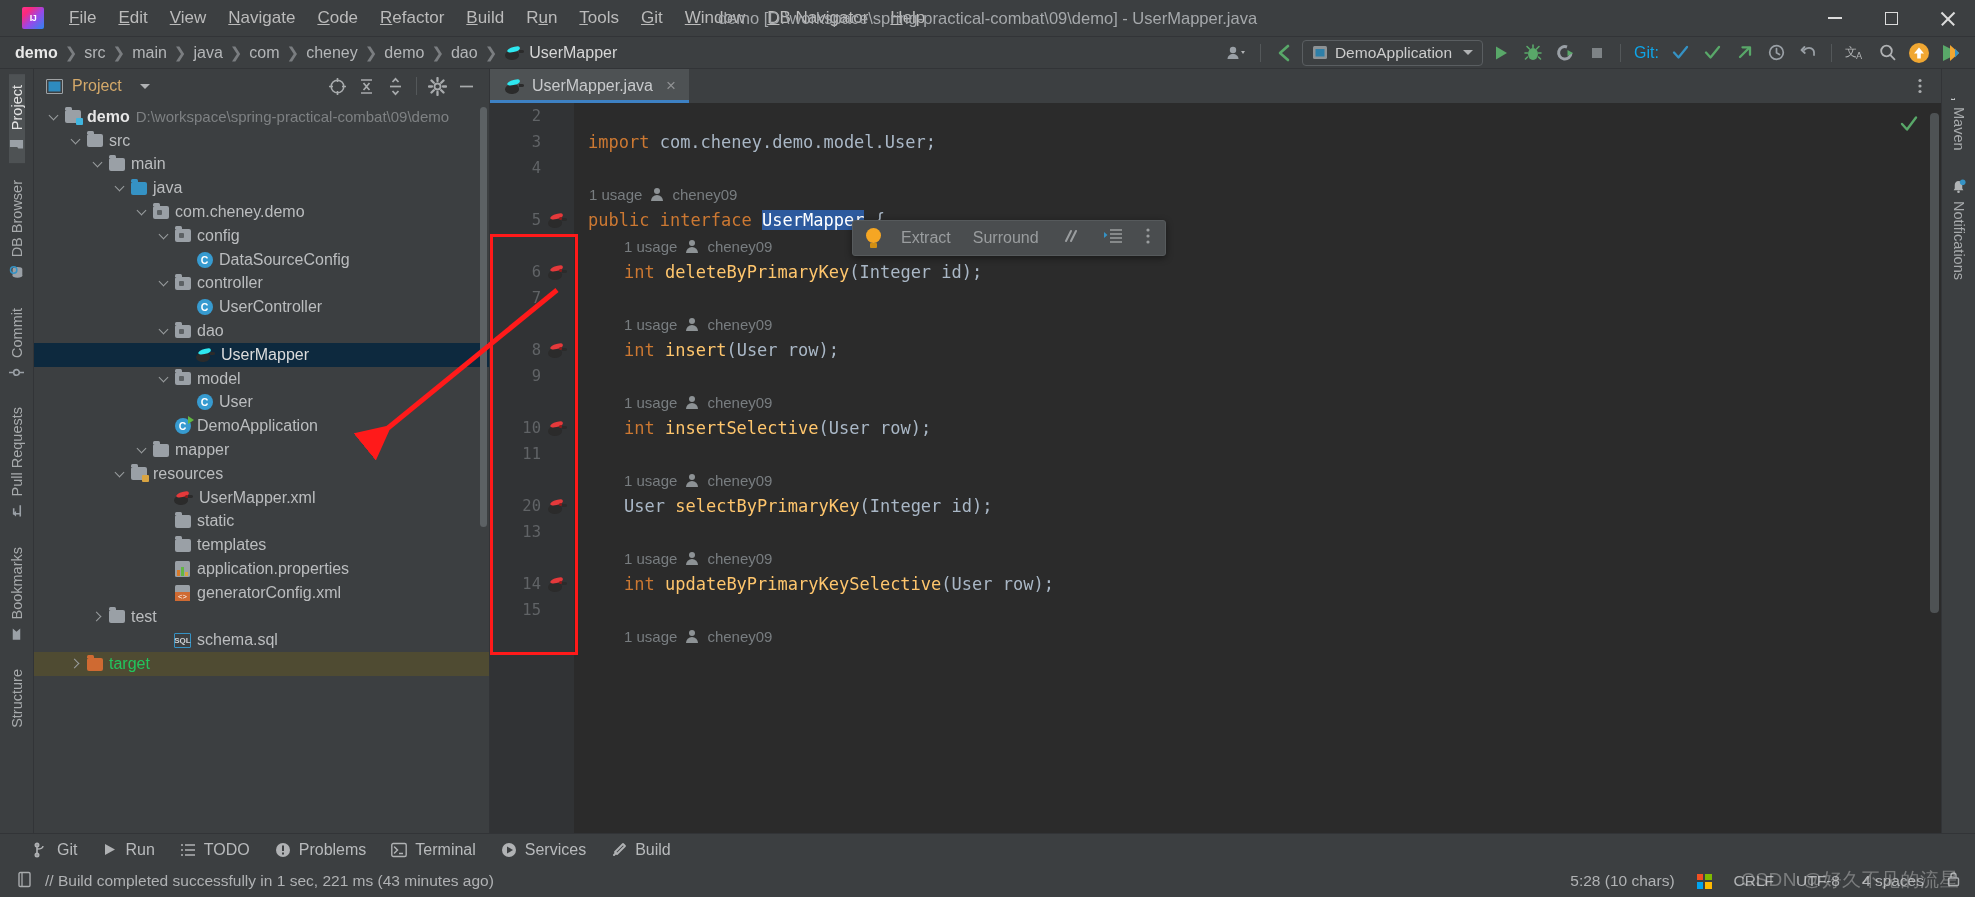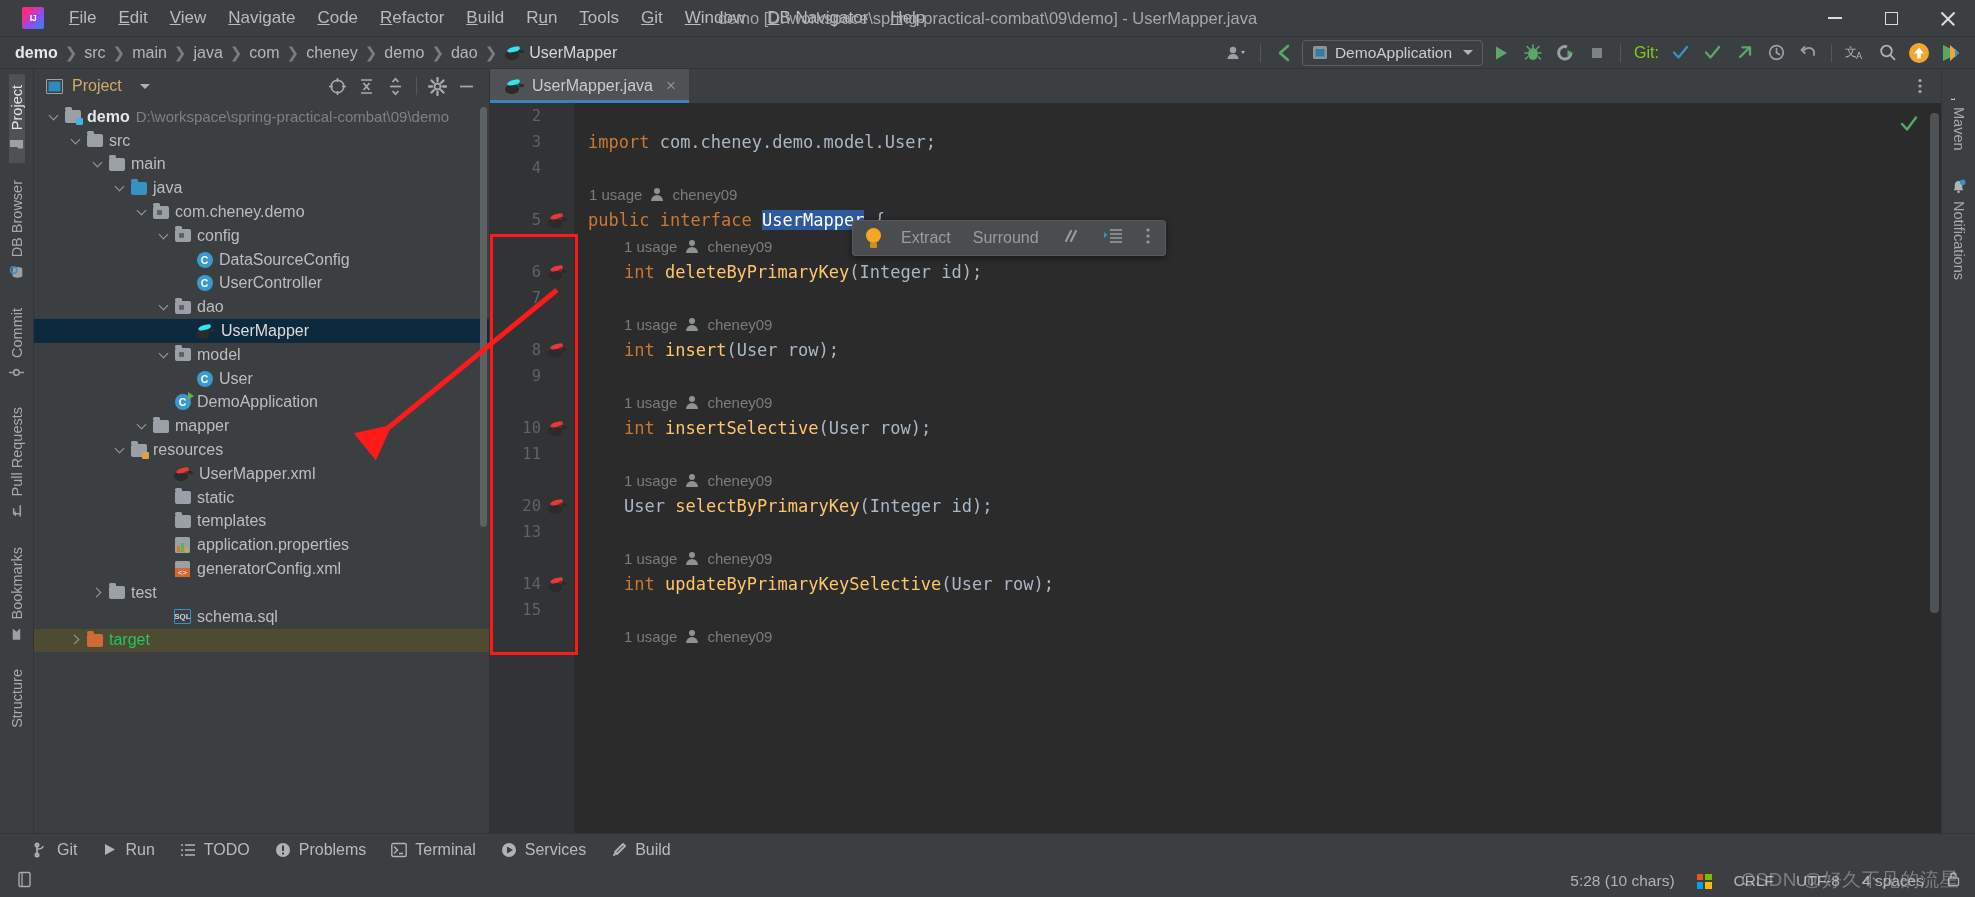--- a/index.html
+++ b/index.html
@@ -60,21 +60,21 @@
   .crumb.bold { color: #e8e8e8; font-weight: bold; }
   .crumb.last { color: #d6d6d6; display: flex; align-items: center; gap: 6px; }
   .crumb-sep { color: #7a7d80; font-size: 15px; margin: 0 4px; }
   .nav-right { margin-left: auto; display: flex; align-items: center; gap: 4px; padding-right: 10px; }
   .tb-btn { width: 28px; height: 26px; display: flex; align-items: center; justify-content: center; border-radius: 3px; }
   .tb-sep { width: 1px; height: 18px; background: #54585a; margin: 0 5px; }
   .runconfig {
     display: flex; align-items: center; gap: 7px; height: 26px; padding: 0 9px;
     border: 1px solid #5a5e61; border-radius: 4px; color: #ccc; font-size: 15.5px;
   }
-  .git-label { color: #84cc16; font-size: 16px; margin-right: 3px; margin-left: 4px; }
+  .git-label { color: #0ea5e9; font-size: 16px; margin-right: 3px; margin-left: 4px; }
 
   
   .body { flex: 1 1 auto; display: flex; min-height: 0; }
 
   
   .leftstrip, .rightstrip {
     width: 34px; background: #3c3f41; display: flex; flex-direction: column;
     align-items: center; border-right: 1px solid #323437; flex: 0 0 34px; padding-top: 2px;
   }
   .rightstrip { border-right: none; border-left: 1px solid #323437; }
@@ -536,20 +536,29 @@
               </span>
             </span>
           <span class="lbl">config</span>
         </div>
         <div class="row" style="padding-left:162px;">
           <span class="ico">
               <span class="cls-ico">C</span>
             </span>
           <span class="lbl">DataSourceConfig</span>
         </div>
+        <div class="row" style="padding-left:122px;">
+          <span class="arrow down"></span>
+          <span class="ico">
+              <span class="fico">
+                <span class="dot"></span>
+              </span>
+            </span>
+          <span class="lbl">controller</span>
+        </div>
         <div class="row" style="padding-left:162px;">
           <span class="ico">
               <span class="cls-ico">C</span>
             </span>
           <span class="lbl">UserController</span>
         </div>
         <div class="row" style="padding-left:122px;">
           <span class="arrow down"></span>
           <span class="ico">
               <span class="fico">
@@ -971,20 +980,21 @@
     </div>
   </div>
 
   <div class="statusbar">
     <span>
       <svg width="17" height="17" viewBox="0 0 17 17">
           <rect x="3" y="1.5" width="11" height="14" rx="1.3" stroke="#a8abad" stroke-width="1.4" fill="none"></rect>
           <path d="M6 1.5 L6 15.5" stroke="#a8abad" stroke-width="1.3"></path>
         </svg>
     </span>
+    <span>// Build completed successfully in 1 sec, 221 ms (43 minutes ago)</span>
     <div class="sb-right">
       <span class="sb-item">5:28 (10 chars)</span>
       <span class="winlogo">
         <i style="background:#f25022;"></i>
           <i style="background:#7fba00;"></i>
           <i style="background:#00a4ef;"></i>
           <i style="background:#ffb900;"></i>
       </span>
       <span class="sb-item">CRLF</span>
       <span class="sb-item">UTF-8</span>

